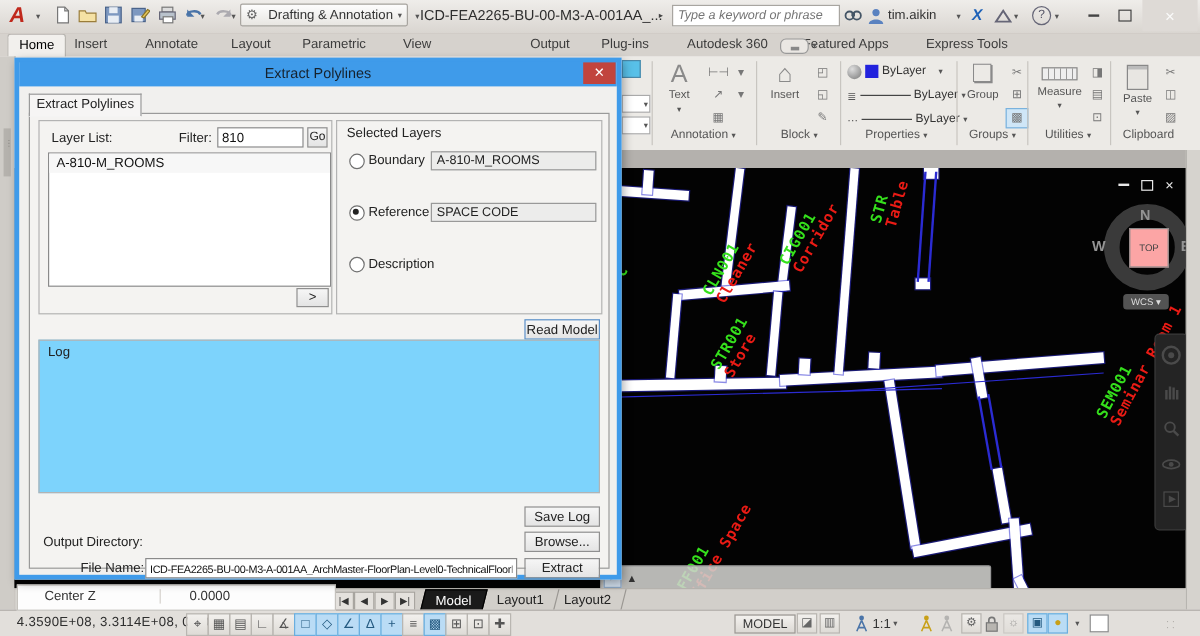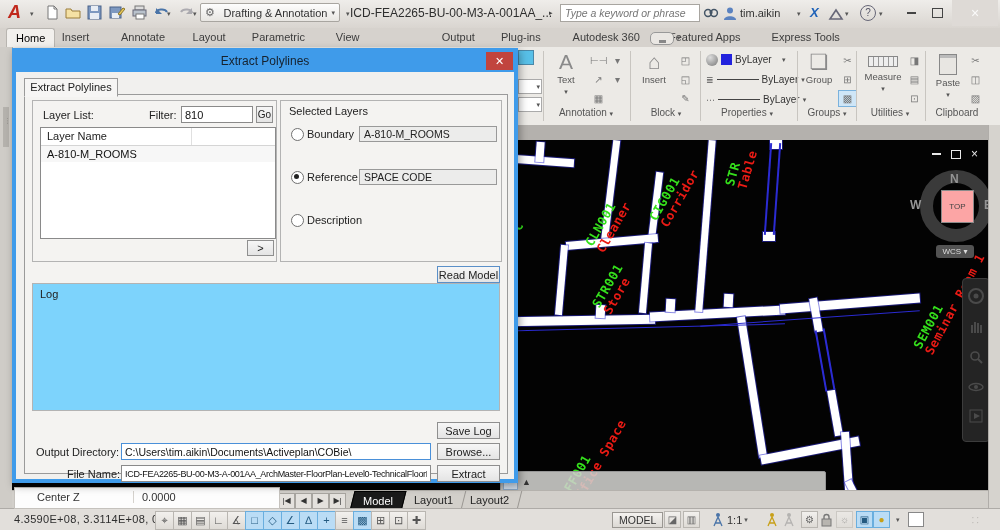--- a/index.html
+++ b/index.html
@@ -433,21 +433,20 @@
     <div id="dlg-close">✕</div>
     <div id="dlg-tab">Extract Polylines</div>
     <div id="dlg-page">
 
       <div class="groupbox" style="left:7px;top:5px;width:243px;height:160px;">
         <div class="dlg-label" style="left:10px;top:8px;">Layer List:</div>
         <div class="dlg-label" style="left:116px;top:8px;">Filter:</div>
         <input class="dlg-input" style="left: 148px; top: 5px; width: 72px; height: 17px;" value="810">
         <div class="dlg-btn" style="left:223px;top:5px;width:17px;height:17px;line-height:16px;font-size:10px;">Go</div>
         <div id="layer-list">
-          <div id="ll-header">Layer Name</div>
           <div id="ll-rows">
               <div class="ll-row">A-810-M_ROOMS</div>
             </div>
         </div>
         <div class="dlg-btn" style="left:214px;top:139px;width:27px;height:16px;line-height:15px;">&gt;</div>
       </div>
 
       <div class="groupbox" style="left:255px;top:5px;width:220px;height:160px;">
         <div class="dlg-label" style="left:8px;top:4px;">Selected Layers</div>
         <div class="radio" style="left:10px;top:27px;"></div>
@@ -462,42 +461,41 @@
 
       <div class="dlg-btn" style="left:412px;top:171px;width:63px;height:17px;line-height:16px;border-color:#5a8fc8;">Read Model</div>
 
       <div id="log-box">
         <div class="dlg-label" style="left:7px;top:4px;">Log</div>
       </div>
 
       <div class="dlg-btn" style="left:412px;top:327px;width:63px;height:17px;line-height:16px;">Save Log</div>
 
       <div class="dlg-label" style="left:11px;top:351px;">Output Directory:</div>
-      <input class="dlg-input" style="left: 96px; top: 348px; width: 310px; height: 17px; border-color: rgb(74, 144, 217); font-size: 10.5px;" value="C:\Users\tim.aikin\Documents\Activeplan\COBie\">
       <div class="dlg-btn" style="left:412px;top:348px;width:63px;height:17px;line-height:16px;">Browse...</div>
 
       <div class="dlg-label" style="left:42px;top:373px;">File Name:</div>
       <input class="dlg-input" style="left: 96px; top: 370px; width: 310px; height: 17px; font-size: 9px; letter-spacing: -0.3px;" value="ICD-FEA2265-BU-00-M3-A-001AA_ArchMaster-FloorPlan-Level0-TechnicalFloorPlan.xm">
       <div class="dlg-btn" style="left:412px;top:370px;width:63px;height:17px;line-height:16px;">Extract</div>
     </div>
   </div>
 
   <div id="mtab-bar">
     <div class="mt-arrow" style="left:266px;">|◀</div>
     <div class="mt-arrow" style="left:283px;">◀</div>
     <div class="mt-arrow" style="left:300px;">▶</div>
     <div class="mt-arrow" style="left:317px;">▶|</div>
     <div class="mtab active" style="left:340px;"><span>Model</span></div>
     <div class="mtab" style="left:392px;"><span>Layout1</span></div>
     <div class="mtab" style="left:448px;"><span>Layout2</span></div>
   </div>
 
   <div id="palette-row">
     <span class="a" style="left:22px;top:3px;">Center Z</span>
-    <span class="a" style="left:118px;top:3px;border-left:1px solid #d5d2cd;padding-left:8px;">0.0000</span>
+    <span class="a" style="left:118px;top:3px;border-left:1px solid #d5d2cd;padding-left:24px;">0.0000</span>
   </div>
 
   <div id="statusbar">
     <div id="coords">4.3590E+08, 3.3114E+08, 0.0000</div>
     <div id="toggles">
         <span class="stoggle" style="left: 155px;">⌖</span>
         <span class="stoggle" style="left: 173px;">▦</span>
         <span class="stoggle" style="left: 191px;">▤</span>
         <span class="stoggle" style="left: 209px;">∟</span>
         <span class="stoggle" style="left: 227px;">∡</span>

